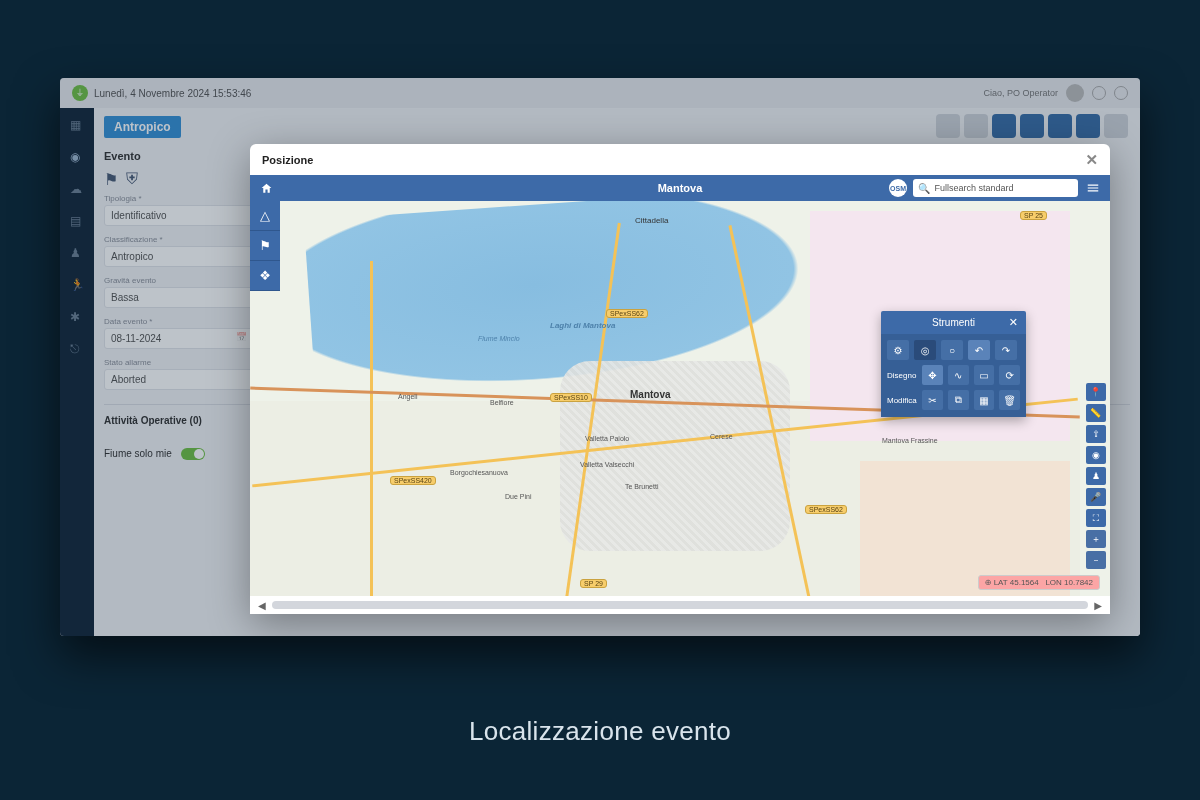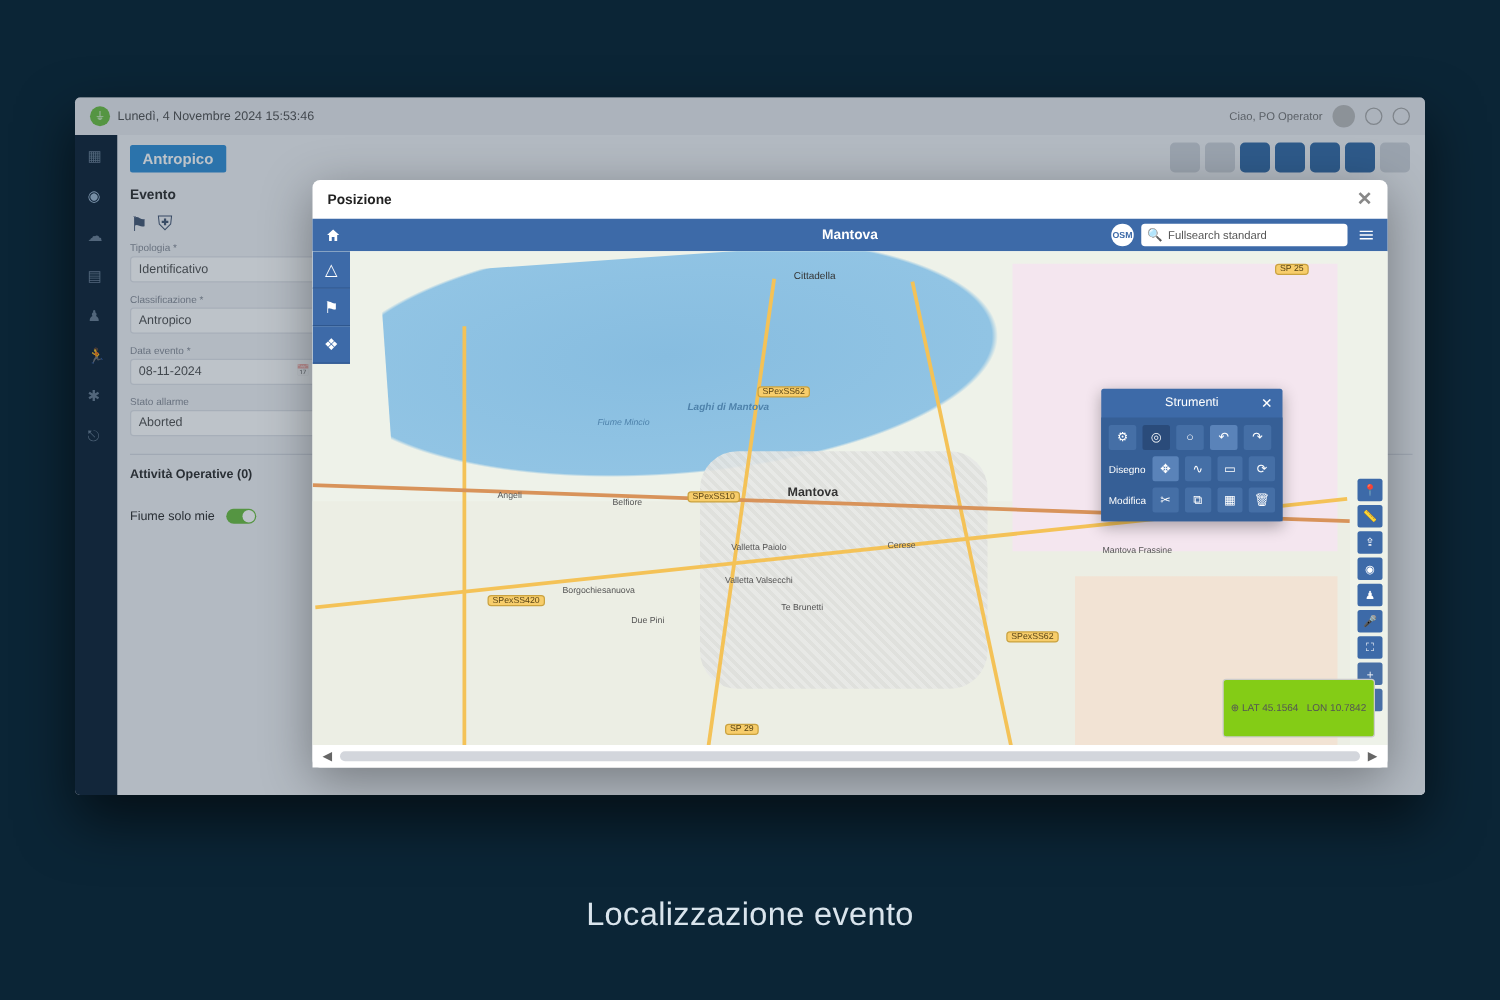--- a/index.html
+++ b/index.html
@@ -101,21 +101,21 @@
 .tbtn{width:22px;height:20px;background:#5a83b9;border-radius:2px;display:flex;align-items:center;justify-content:center;color:#fff;font-size:10px;}
 .tbtn.active{background:#2a4b7a;}
 .tbtn.ghost{background:#456fa6;}
 
 
 .right-strip{position:absolute;right:4px;top:182px;width:20px;display:flex;flex-direction:column;gap:3px;}
 .right-strip .rb{height:18px;background:#3d6aa8;border-radius:2px;color:#fff;font-size:9px;display:flex;align-items:center;justify-content:center;}
 .right-strip .rb.plus{background:#486fa5;}
 
 
-.coord{position:absolute;right:10px;bottom:6px;background:#84cc16;border:1px solid #ccc;border-radius:3px;font-size:8px;color:#555;padding:18px 6px;}
+.coord{position:absolute;right:10px;bottom:6px;background:#fca5a5;border:1px solid #ccc;border-radius:3px;font-size:8px;color:#555;padding:2px 6px;}
 
 
 .modal-scroll{height:18px;background:#fff;display:flex;align-items:center;padding:0 8px;}
 .modal-scroll .arrow{font-size:10px;color:#666;}
 .modal-scroll .track{flex:1;height:8px;background:#d3d6dc;border-radius:6px;margin:0 6px;}
 
 
 .caption{position:absolute;left:0;right:0;top:700px;text-align:center;color:#d9e4ec;font-size:26px;font-weight:300;letter-spacing:.3px;margin-top:16px;}
 </style>
 </head>
@@ -166,20 +166,24 @@
     </div>
 
     <div class="form-col">
       <div class="field">
           <span class="fl">Tipologia *</span>
           <div class="fv">Identificativo</div>
         </div>
       <div class="field">
           <span class="fl">Classificazione *</span>
           <div class="fv">Antropico</div>
+        </div>
+      <div class="field">
+          <span class="fl">Gravità evento</span>
+          <div class="fv">Bassa</div>
         </div>
       <div class="field">
           <span class="fl">Data evento *</span>
           <div class="fv cal">08-11-2024</div>
         </div>
       <div class="field">
           <span class="fl">Stato allarme</span>
           <div class="fv">Aborted</div>
         </div>
     </div>

